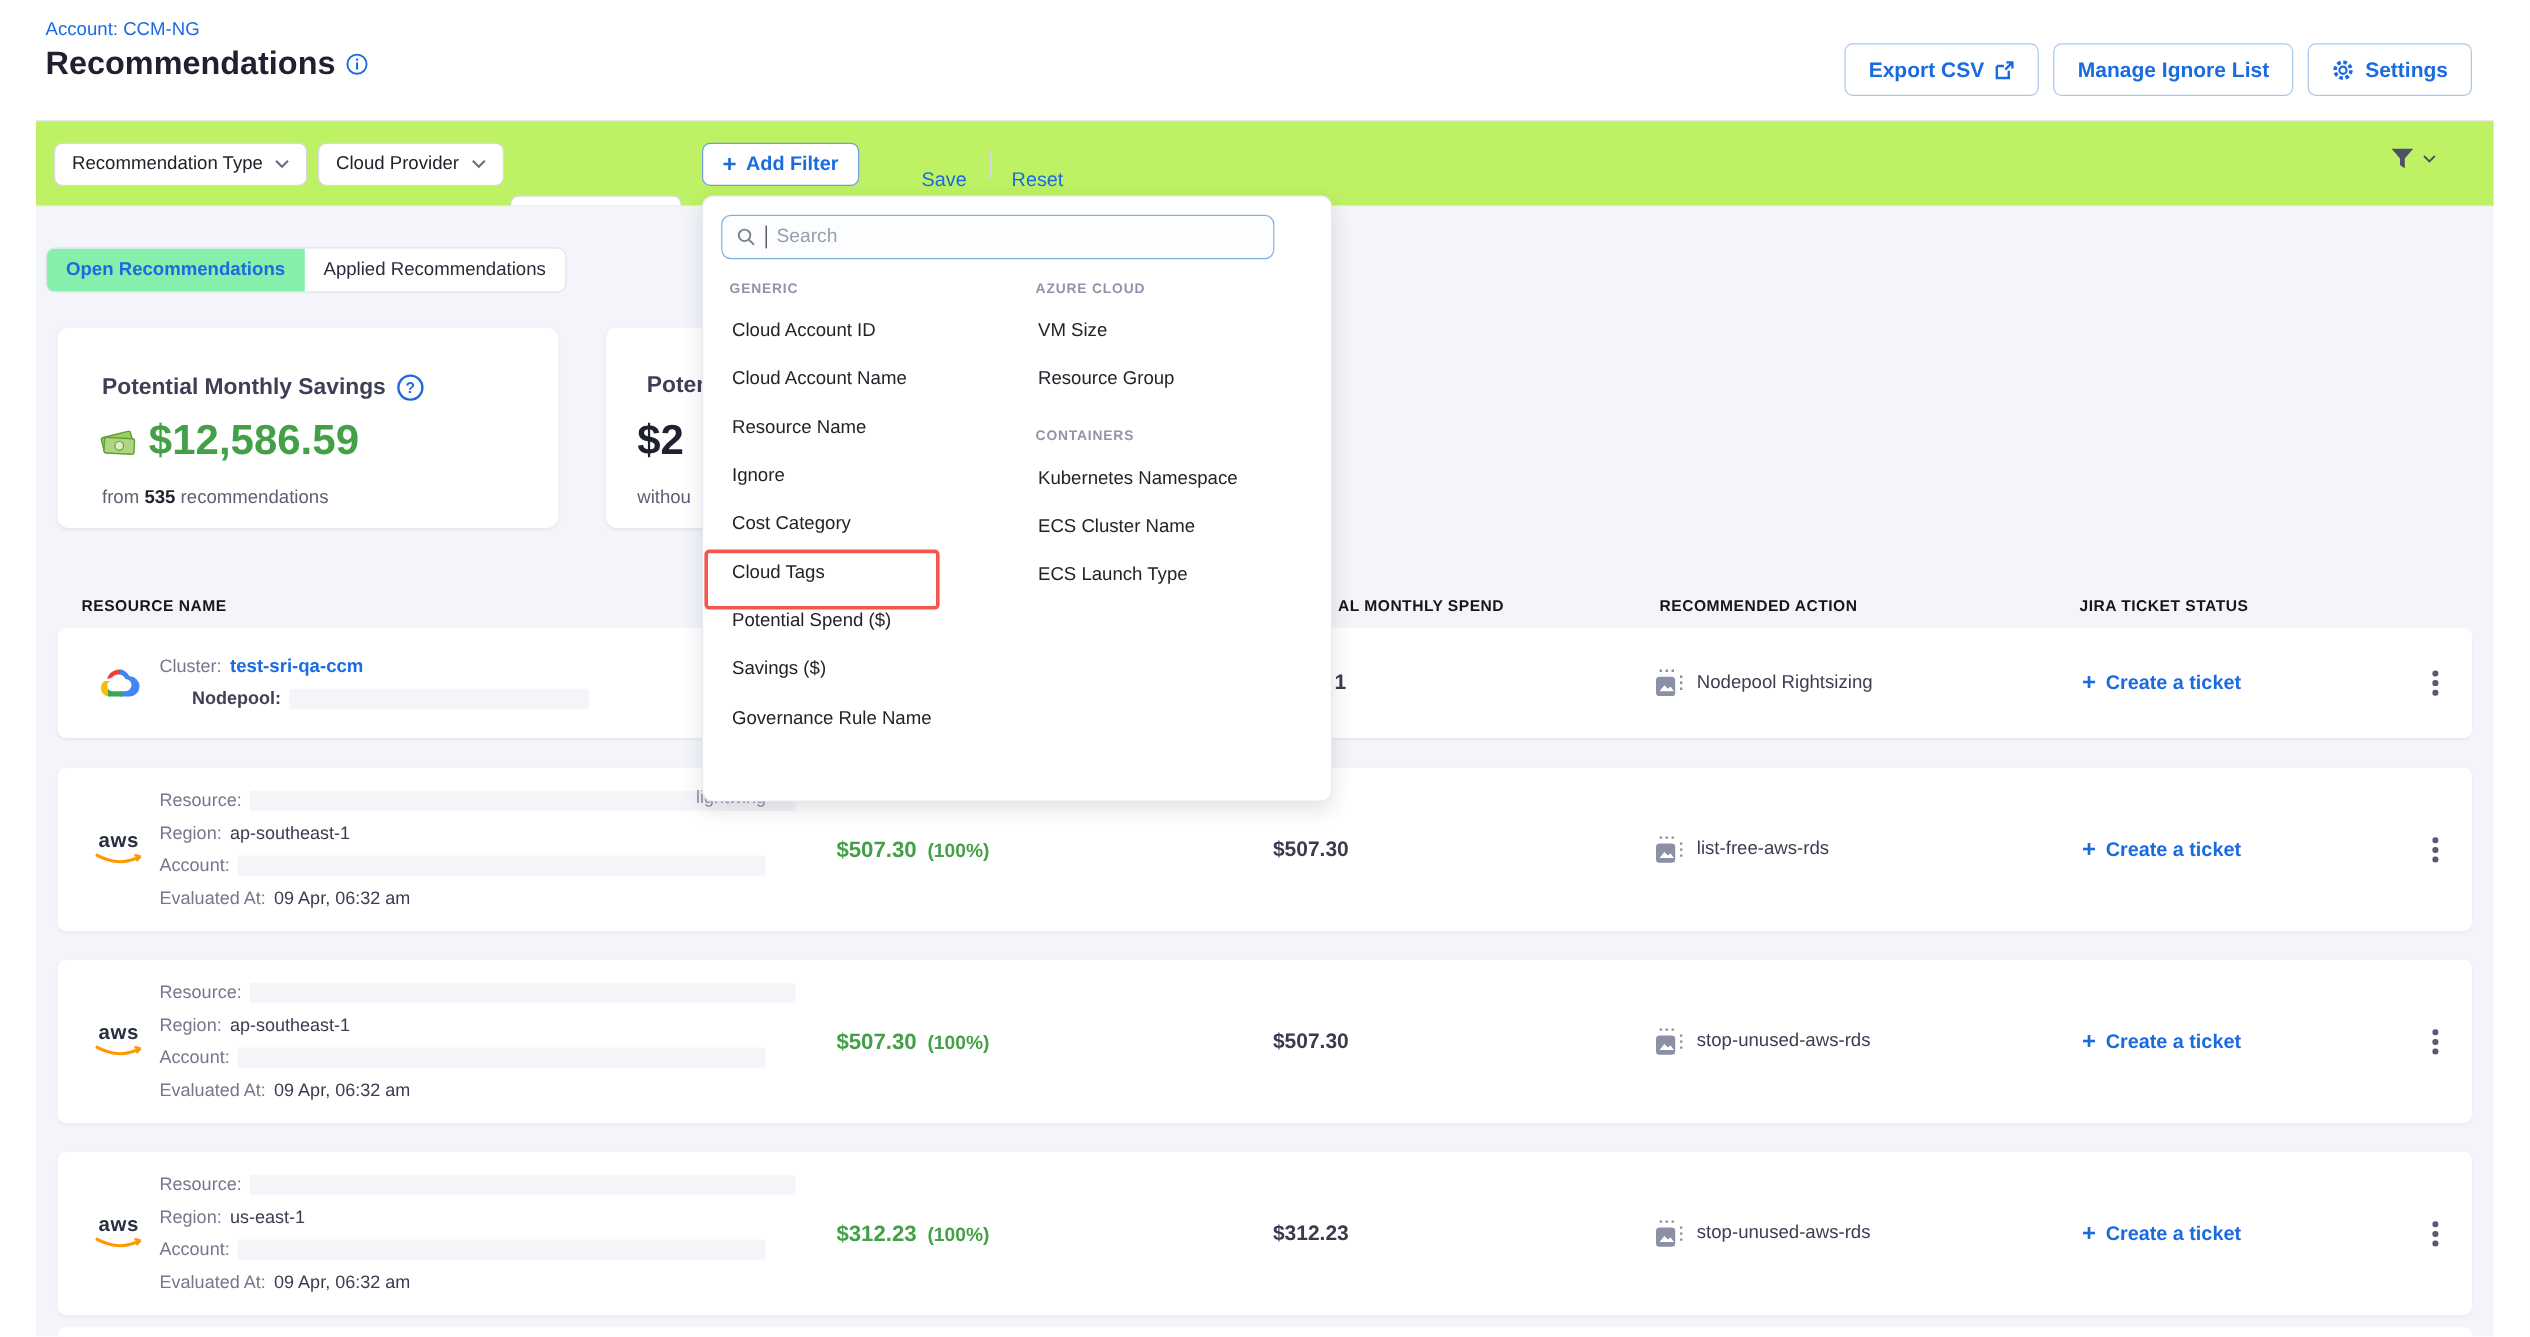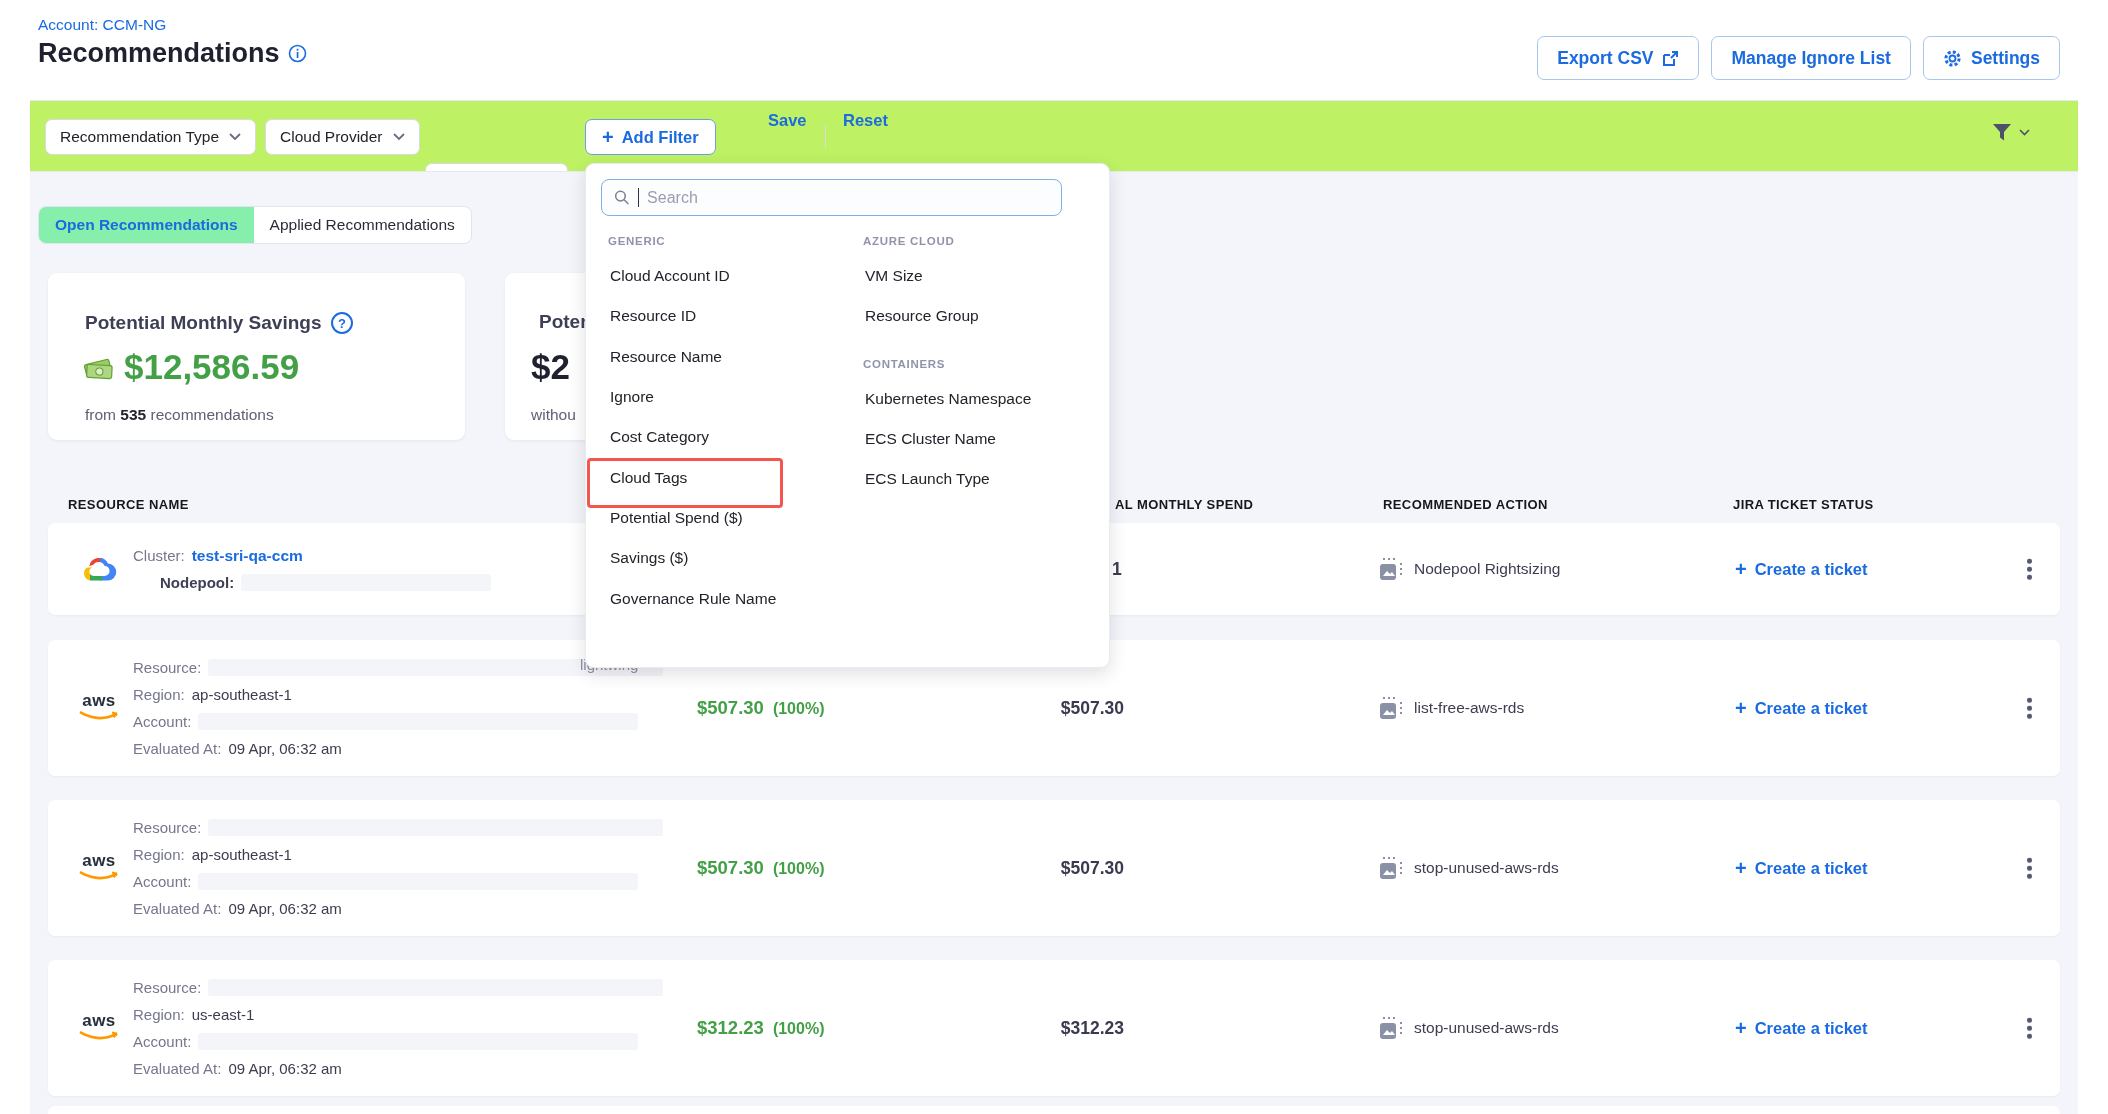--- a/index.html
+++ b/index.html
@@ -20,21 +20,21 @@
   
   .filterbar { position:absolute; left:30px; right:30px; top:101px; height:71px; background:#bef264; }
   .fb-divider { position:absolute; left:0; right:0; bottom:0; height:1px; background:#e7e9f0; }
   .chip { position:absolute; top:18px; height:36px; display:inline-flex; align-items:center; gap:10px;
           padding:0 14px; border:1px solid #d7dae3; border-radius:7px; background:#fff;
           font-size:15.5px; color:#22222a; cursor:pointer; }
   .add-filter { position:absolute; left:555px; top:18px; height:36px; display:inline-flex; align-items:center; gap:8px;
           padding:0 16px; border:1.5px solid #6f9fe0; border-radius:7px; background:#fff;
           color:#1b6be0; font-weight:700; font-size:16.5px; cursor:pointer; }
   .plus-glyph { font-size:20px; font-weight:600; line-height:1; }
-  .link-btn { position:absolute; top:10px; color:#1b6be0; font-weight:700; font-size:16.5px; cursor:pointer;text-align:center; }
+  .link-btn { position:absolute; top:40px; color:#1b6be0; font-weight:400; font-size:16.5px; cursor:pointer;text-align:center; }
   .save-reset-divider { position:absolute; left:795px; top:24px; width:1px; height:24px; background:#d8dbe4; }
   .funnel-wrap { position:absolute; right:48px; top:22px; display:flex; align-items:center; gap:6px; cursor:pointer; }
 
   
   .content { position:absolute; left:30px; right:30px; top:172px; bottom:0; background:#f3f5fa; overflow:hidden; }
 
   
   .tabs { position:absolute; left:8px; top:34px; display:inline-flex; border:1px solid #e1e4ed; border-radius:8px;
           background:#fff; overflow:hidden; height:38px; }
   .tab { display:inline-flex; align-items:center; padding:0 16px; font-size:15.5px; color:#2b2c3a; cursor:pointer; }
@@ -452,21 +452,21 @@
         <circle cx="7" cy="7" r="5.2" fill="none" stroke="#7e808f" stroke-width="1.7"></circle>
         <line x1="11" y1="11" x2="15.5" y2="15.5" stroke="#7e808f" stroke-width="1.7"></line>
       </svg>
       <span class="caret"></span>
       <input type="text" placeholder="Search" style="">
     </div>
 
     <div class="dd-col left">
       <div class="dd-heading">GENERIC</div>
       <div class="dd-item">Cloud Account ID</div>
-      <div class="dd-item">Resource ID</div>
+      <div class="dd-item">Cloud Account Name</div>
       <div class="dd-item">Resource Name</div>
       <div class="dd-item">Ignore</div>
       <div class="dd-item">Cost Category</div>
       <div class="dd-item">Cloud Tags</div>
       <div class="dd-item">Potential Spend ($)</div>
       <div class="dd-item">Savings ($)</div>
       <div class="dd-item">Governance Rule Name</div>
     </div>
 
     <div class="dd-col right">

